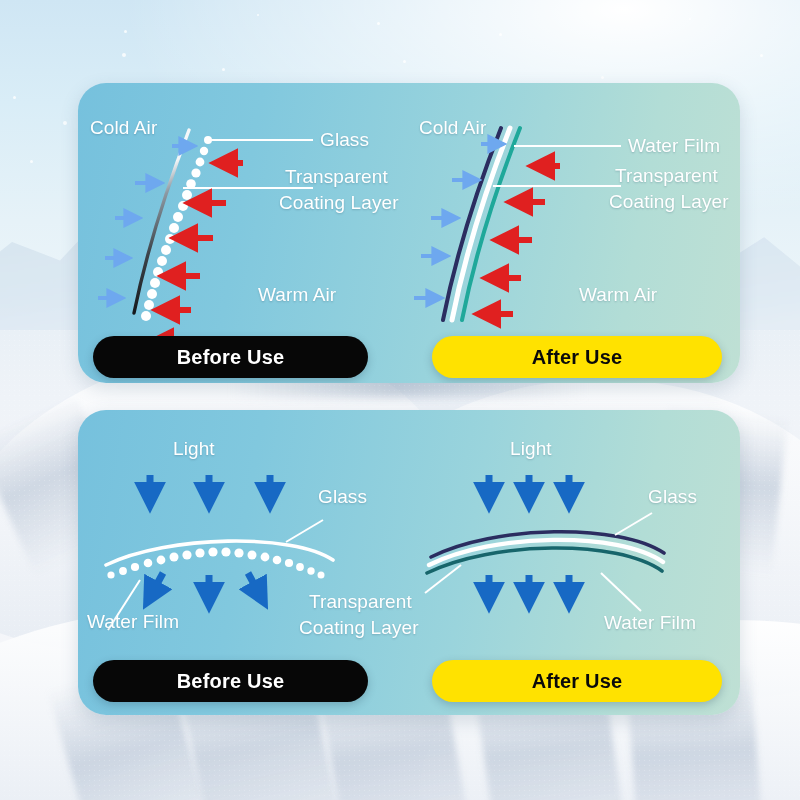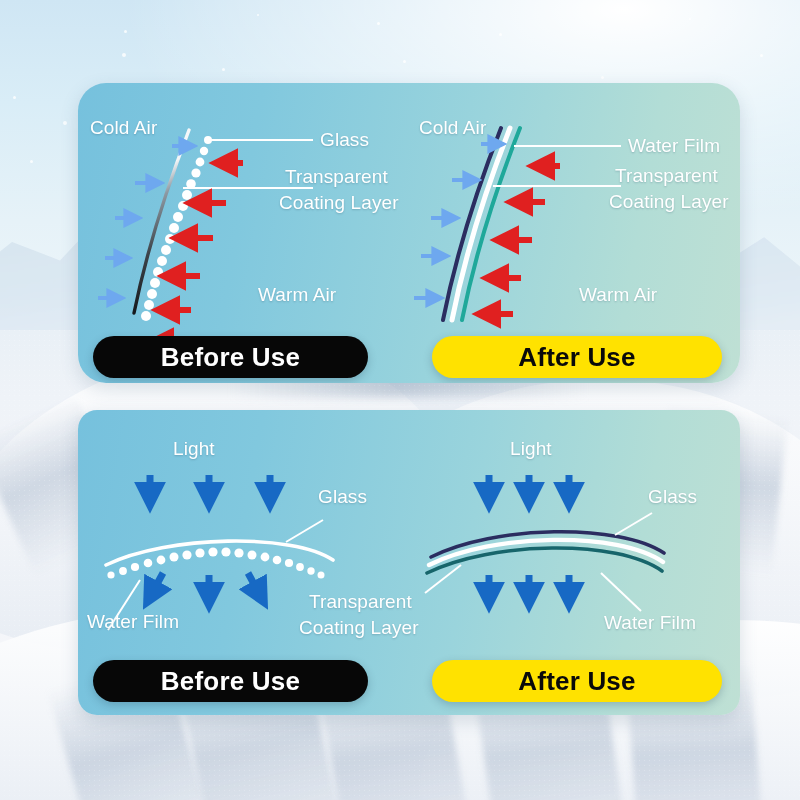--- a/index.html
+++ b/index.html
@@ -46,37 +46,37 @@
   .fleck{position:absolute;background:#ffffff;border-radius:50%;opacity:.8;}
 
   
   .panel{
     position:absolute;left:78px;width:662px;border-radius:28px;
     background:linear-gradient(100deg,#76c1dd 0%, #81c8de 26%, #9ad4dc 58%, #b2ddd6 82%, #bfe0d4 100%);
     box-shadow:0 6px 18px rgba(60,95,120,.18);
     overflow:hidden;
   }
   #panel-top{top:83px;height:300px;}
-  #panel-bottom{top:410px;height:305px;border-radius:19px;}
+  #panel-bottom{top:410px;height:305px;}
   .panel .half{position:absolute;top:0;height:100%;margin-top:15px;}
   .half.left{left:0;width:331px;}
   .half.right{left:331px;width:331px;}
 
   
   .lbl{
     position:absolute;color:#ffffff;font-size:19px;line-height:24px;
     white-space:pre;letter-spacing:.1px;
     text-shadow:0 1px 2px rgba(40,80,100,.28);
   }
 
   
   .pill{
     position:absolute;height:42px;border-radius:26px;
     display:flex;align-items:center;justify-content:center;
-    font-size:26px;font-weight:bold;letter-spacing:.2px;
+    font-size:20px;font-weight:bold;letter-spacing:.2px;
     box-shadow:0 3px 8px rgba(30,60,80,.25);
     cursor:pointer;
   }
   .pill.dark{background:#070707;color:#ffffff;}
   .pill.yellow{background:#ffe200;color:#0a0a0a;}
 
   svg{position:absolute;left:0;top:0;overflow:visible;}
 </style>
 </head>
 <body>

